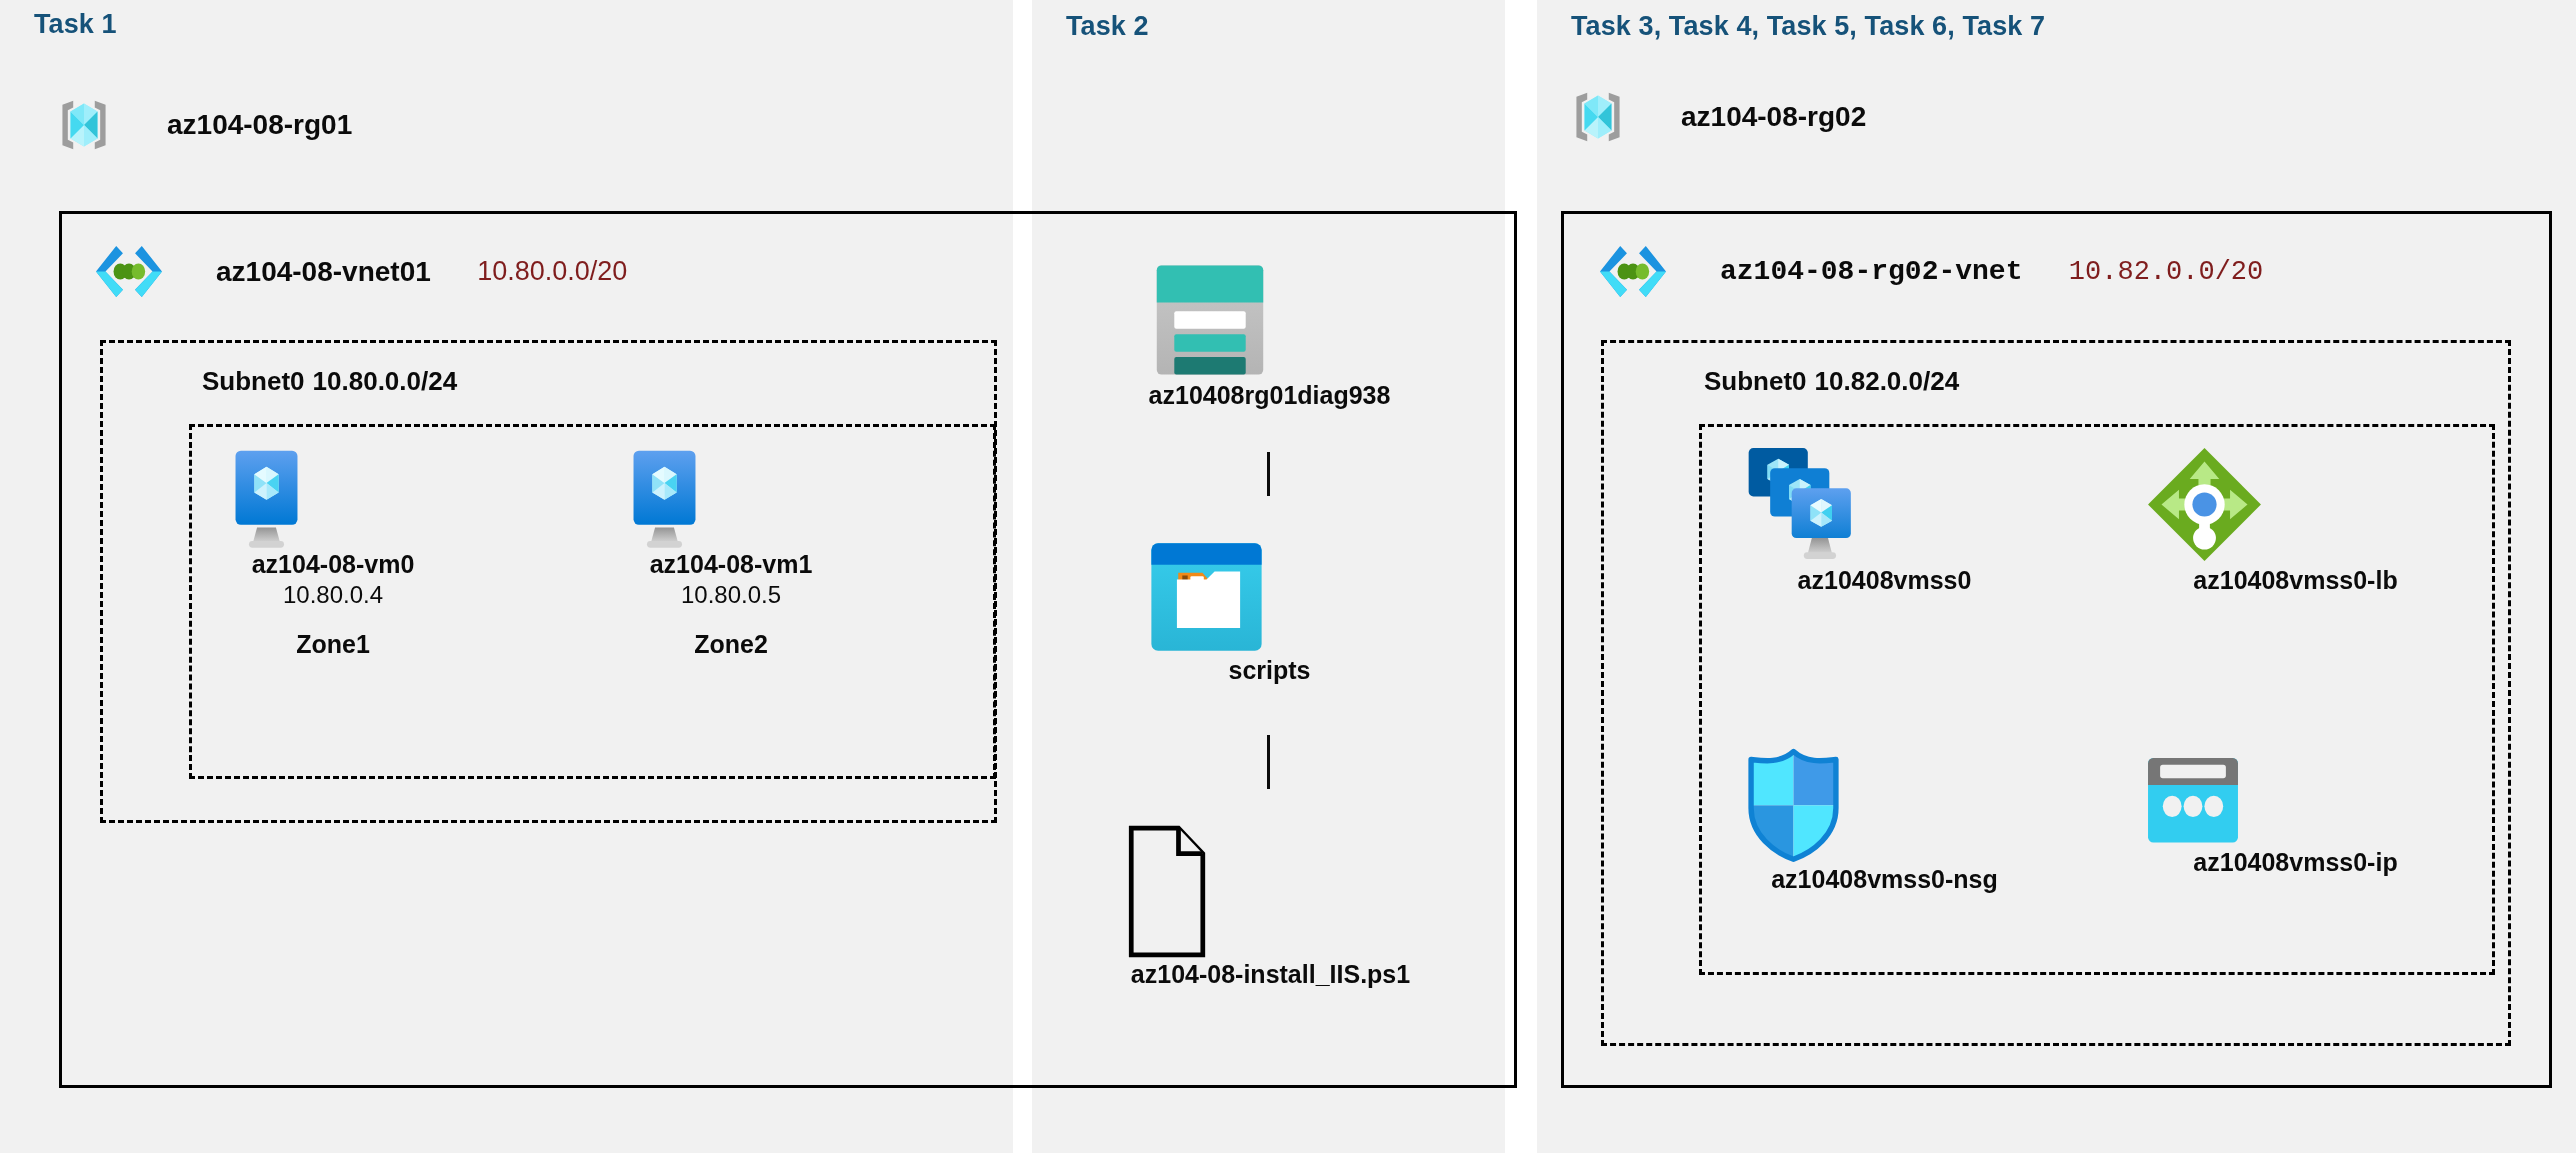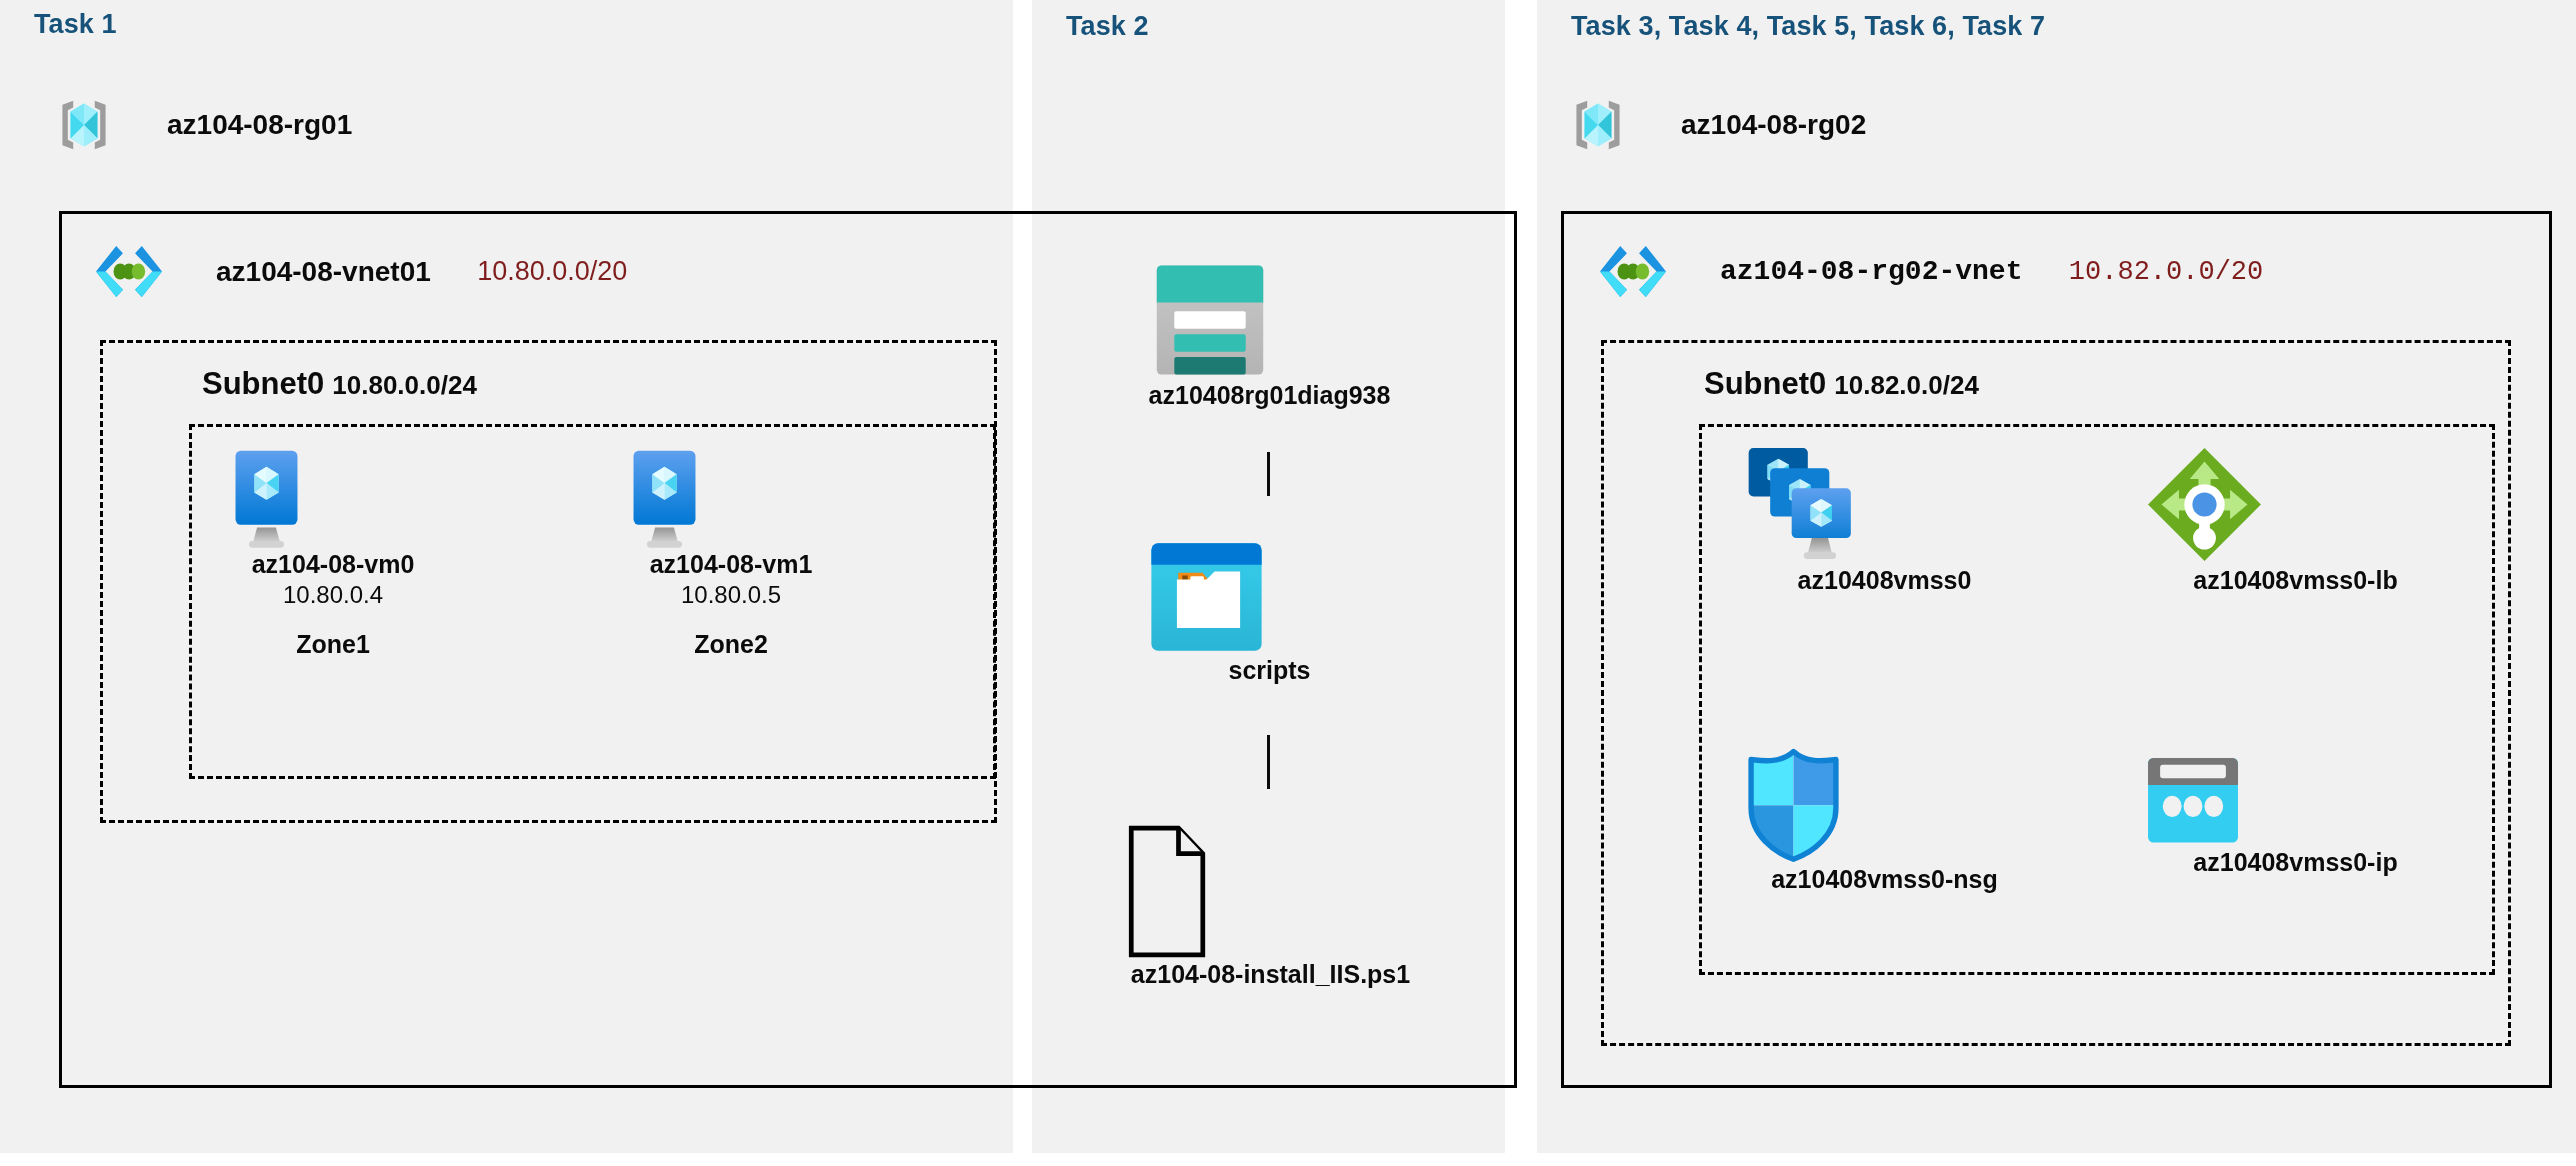--- a/index.html
+++ b/index.html
@@ -29,21 +29,21 @@
   .node .zone{font-weight:bold;font-size:25px;color:#0b0b0b;white-space:nowrap;
               margin-top:20px;}
 
   
   .hdr{position:absolute;display:flex;align-items:center;white-space:nowrap;gap:37px;}
   .hdr .ico{flex:0 0 auto;margin-right:15px;}
   .hdr .name{font-weight:bold;font-size:28px;color:#0b0b0b;}
   .hdr .cidr{font-weight:normal;font-size:27px;color:#7f1d1d;margin-left:9.4px;}
 
   .subnet-label{position:absolute;white-space:nowrap;}
-  .subnet-label .name{font-weight:bold;font-size:31px;color:#0b0b0b;}
+  .subnet-label .name{font-weight:bold;font-size:26px;color:#0b0b0b;}
   .subnet-label .cidr{font-weight:bold;font-size:26px;color:#0b0b0b;margin-left:8px;}
 
   .connector{position:absolute;background:#0b0b0b;width:2.7px;}
 
   svg{display:block;}
 </style>
 </head>
 <body>
 
 <div class="panel" id="panel-1"></div>
@@ -202,21 +202,21 @@
 <div class="node" style="left:1119px;top:824px;width:303px;">
   <span>
     <svg width="92" height="135" viewBox="0 0 136 200">
       <path d="M18 6 L88 6 L124 44 L124 194 L18 194 Z" fill="#f1f1f1" stroke="#000" stroke-width="7" stroke-linejoin="miter"></path>
       <path d="M88 6 L88 44 L124 44" fill="#f1f1f1" stroke="#000" stroke-width="7" stroke-linejoin="miter"></path>
     </svg>
   </span>
   <div class="cap">az104-08-install_IIS.ps1</div>
 </div>
 
-<div class="hdr" style="left:1567px;top:94px;">
+<div class="hdr" style="left:1567px;top:86px;">
   <span class="ico">
     <svg width="62" height="62" viewBox="0 0 92 92">
       <path d="M14 16 L30 10 L30 20 L22 24 L22 68 L30 72 L30 82 L14 76 Z" fill="#9d9d9d"></path>
       <path d="M78 16 L62 10 L62 20 L70 24 L70 68 L62 72 L62 82 L78 76 Z" fill="#9d9d9d"></path>
       <path d="M46 14 L66 26 L66 66 L46 78 L26 66 L26 26 Z" fill="#9feefb"></path>
       <path d="M46 14 L66 26 L46 46 Z" fill="#9feefb"></path>
       <path d="M46 46 L66 26 L66 66 Z" fill="#32c4d9"></path>
       <path d="M46 46 L66 66 L46 78 Z" fill="#9feefb"></path>
       <path d="M46 46 L46 78 L26 66 Z" fill="#b9f3fb"></path>
       <path d="M46 46 L26 66 L26 26 Z" fill="#45d9f0"></path>

